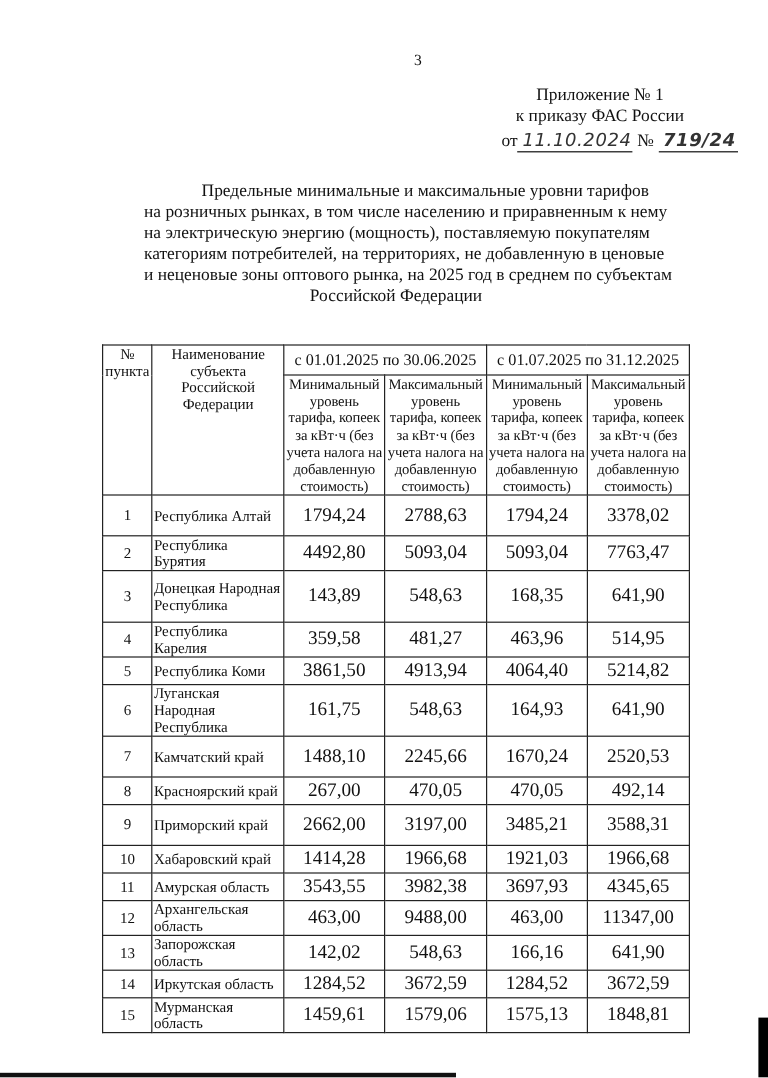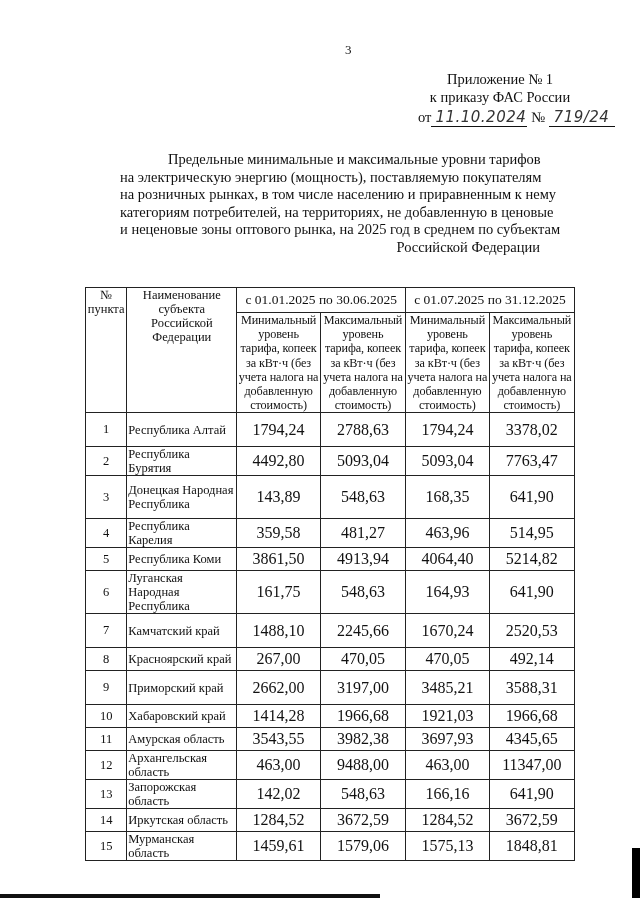--- a/index.html
+++ b/index.html
@@ -7,22 +7,22 @@
     width: 640px; height: 898px; position: relative; overflow: hidden;
     background: #ffffff;
     font-family: "Liberation Serif", "DejaVu Serif", serif;
     color: #111;
   }
   .page-num { position: absolute; left: 345px; top: 42px; font-size: 13px; }
   .appendix { position: absolute; left: 400px; top: 70px; width: 200px; text-align: center; font-size: 14.5px; line-height: 18px; }
   .order-line { position: absolute; left: 418px; top: 108px; font-size: 14.5px; white-space: nowrap; }
   .hand { font-family: "DejaVu Sans", sans-serif; font-style: italic; font-size: 15px; color: #333; letter-spacing: 0.5px; border-bottom: 1px solid #111; display: inline-block; padding: 0 4px; }
   .hand.date { width: 88px; text-align: center; }
-  .hand.num { width: 58px; text-align: center; }
-  .title { position: absolute; left: 120px; top: 151px; width: 420px; text-align: right; font-size: 14.5px; line-height: 17.5px; }
+  .hand.num { width: 58px; text-align: center; font-weight: bold; }
+  .title { position: absolute; left: 120px; top: 151px; width: 420px; text-align: center; font-size: 14.5px; line-height: 17.5px; }
   .title span { display: block; white-space: nowrap; }
   .title .l1 { padding-left: 48px; }
 
   table.tariffs {
     position: absolute; left: 85px; top: 287px; width: 490px;
     border-collapse: collapse; font-size: 12.5px;
   }
   table.tariffs td, table.tariffs th {
     border: 1px solid #222; padding: 0 1px; font-weight: normal;
   }
@@ -49,22 +49,22 @@
   <div>к приказу ФАС России</div>
 </div>
 <div class="order-line">
   <span>от</span><span class="hand date">11.10.2024</span>
   <span>№</span>
   <span class="hand num">719/24</span>
 </div>
 
 <div class="title">
   <span class="l1">Предельные минимальные и максимальные уровни тарифов</span>
+  <span>на розничных рынках, в том числе населению и приравненным к нему</span>
   <span>на электрическую энергию (мощность), поставляемую покупателям</span>
-  <span>на розничных рынках, в том числе населению и приравненным к нему</span>
   <span>категориям потребителей, на территориях, не добавленную в ценовые</span>
   <span>и неценовые зоны оптового рынка, на 2025 год в среднем по субъектам</span>
   <span>Российской Федерации</span>
 </div>
 
 <table class="tariffs">
   <thead>
     <tr>
       <th class="h-no" rowspan="2">№ пункта</th>
       <th class="h-name" rowspan="2">Наименование субъекта Российской Федерации</th>

